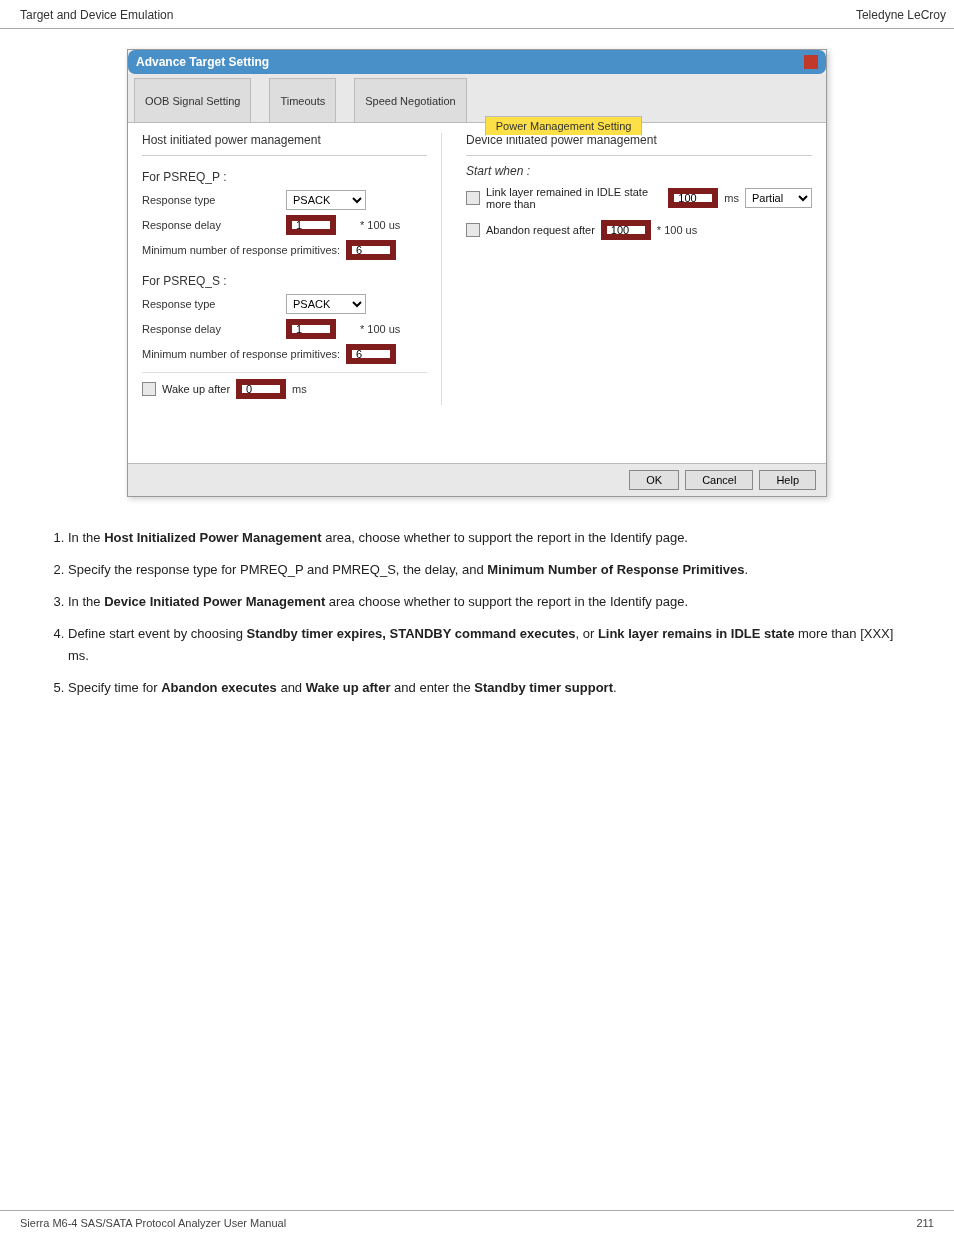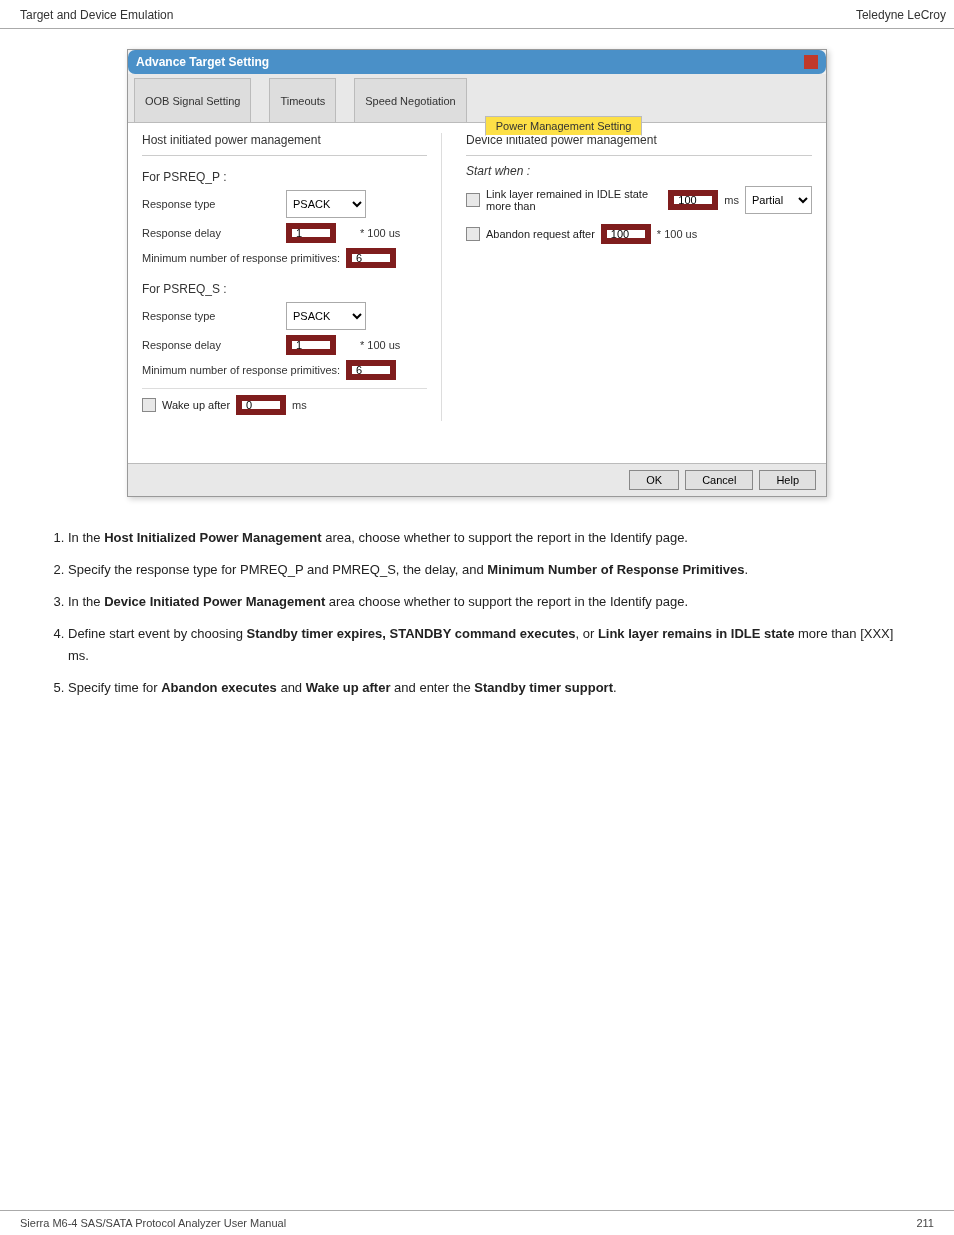--- a/index.html
+++ b/index.html
@@ -141,21 +141,21 @@
     }
     .input-small {
       width: 50px;
     }
 
     .select-box {
       border: 1px solid #aaa;
       background: #fff;
       padding: 1px 2px;
       font-size: 11px;
-      height: 28px;
+      height: 20px;
       width: 80px;
     }
 
     .unit-label {
       font-size: 11px;
       color: #333;
     }
 
     .primitives-row {
       display: flex;

